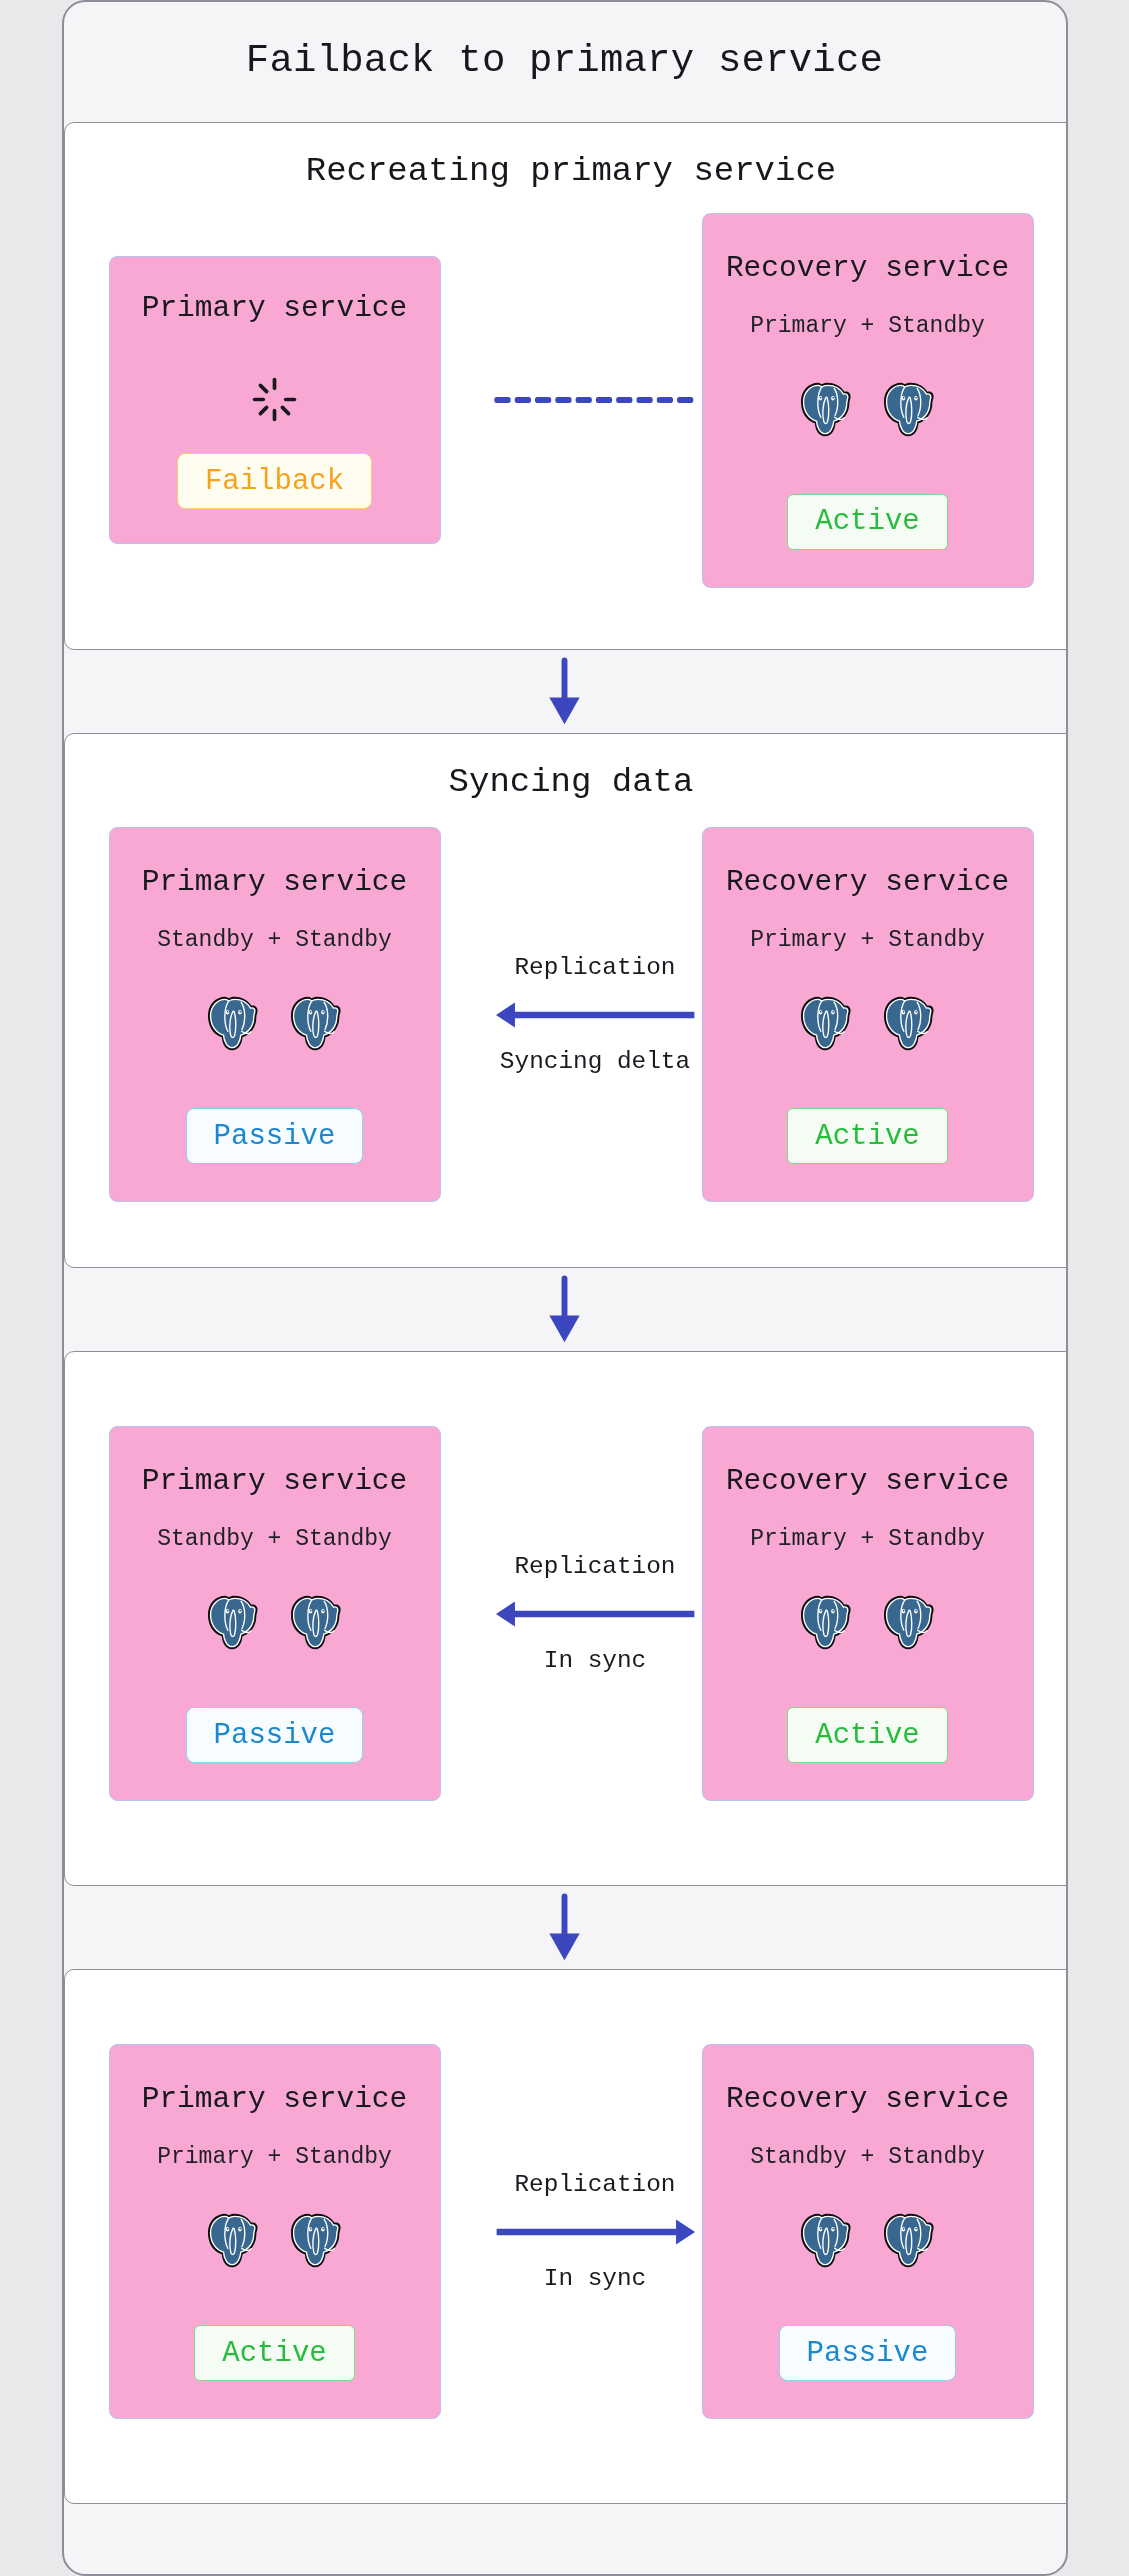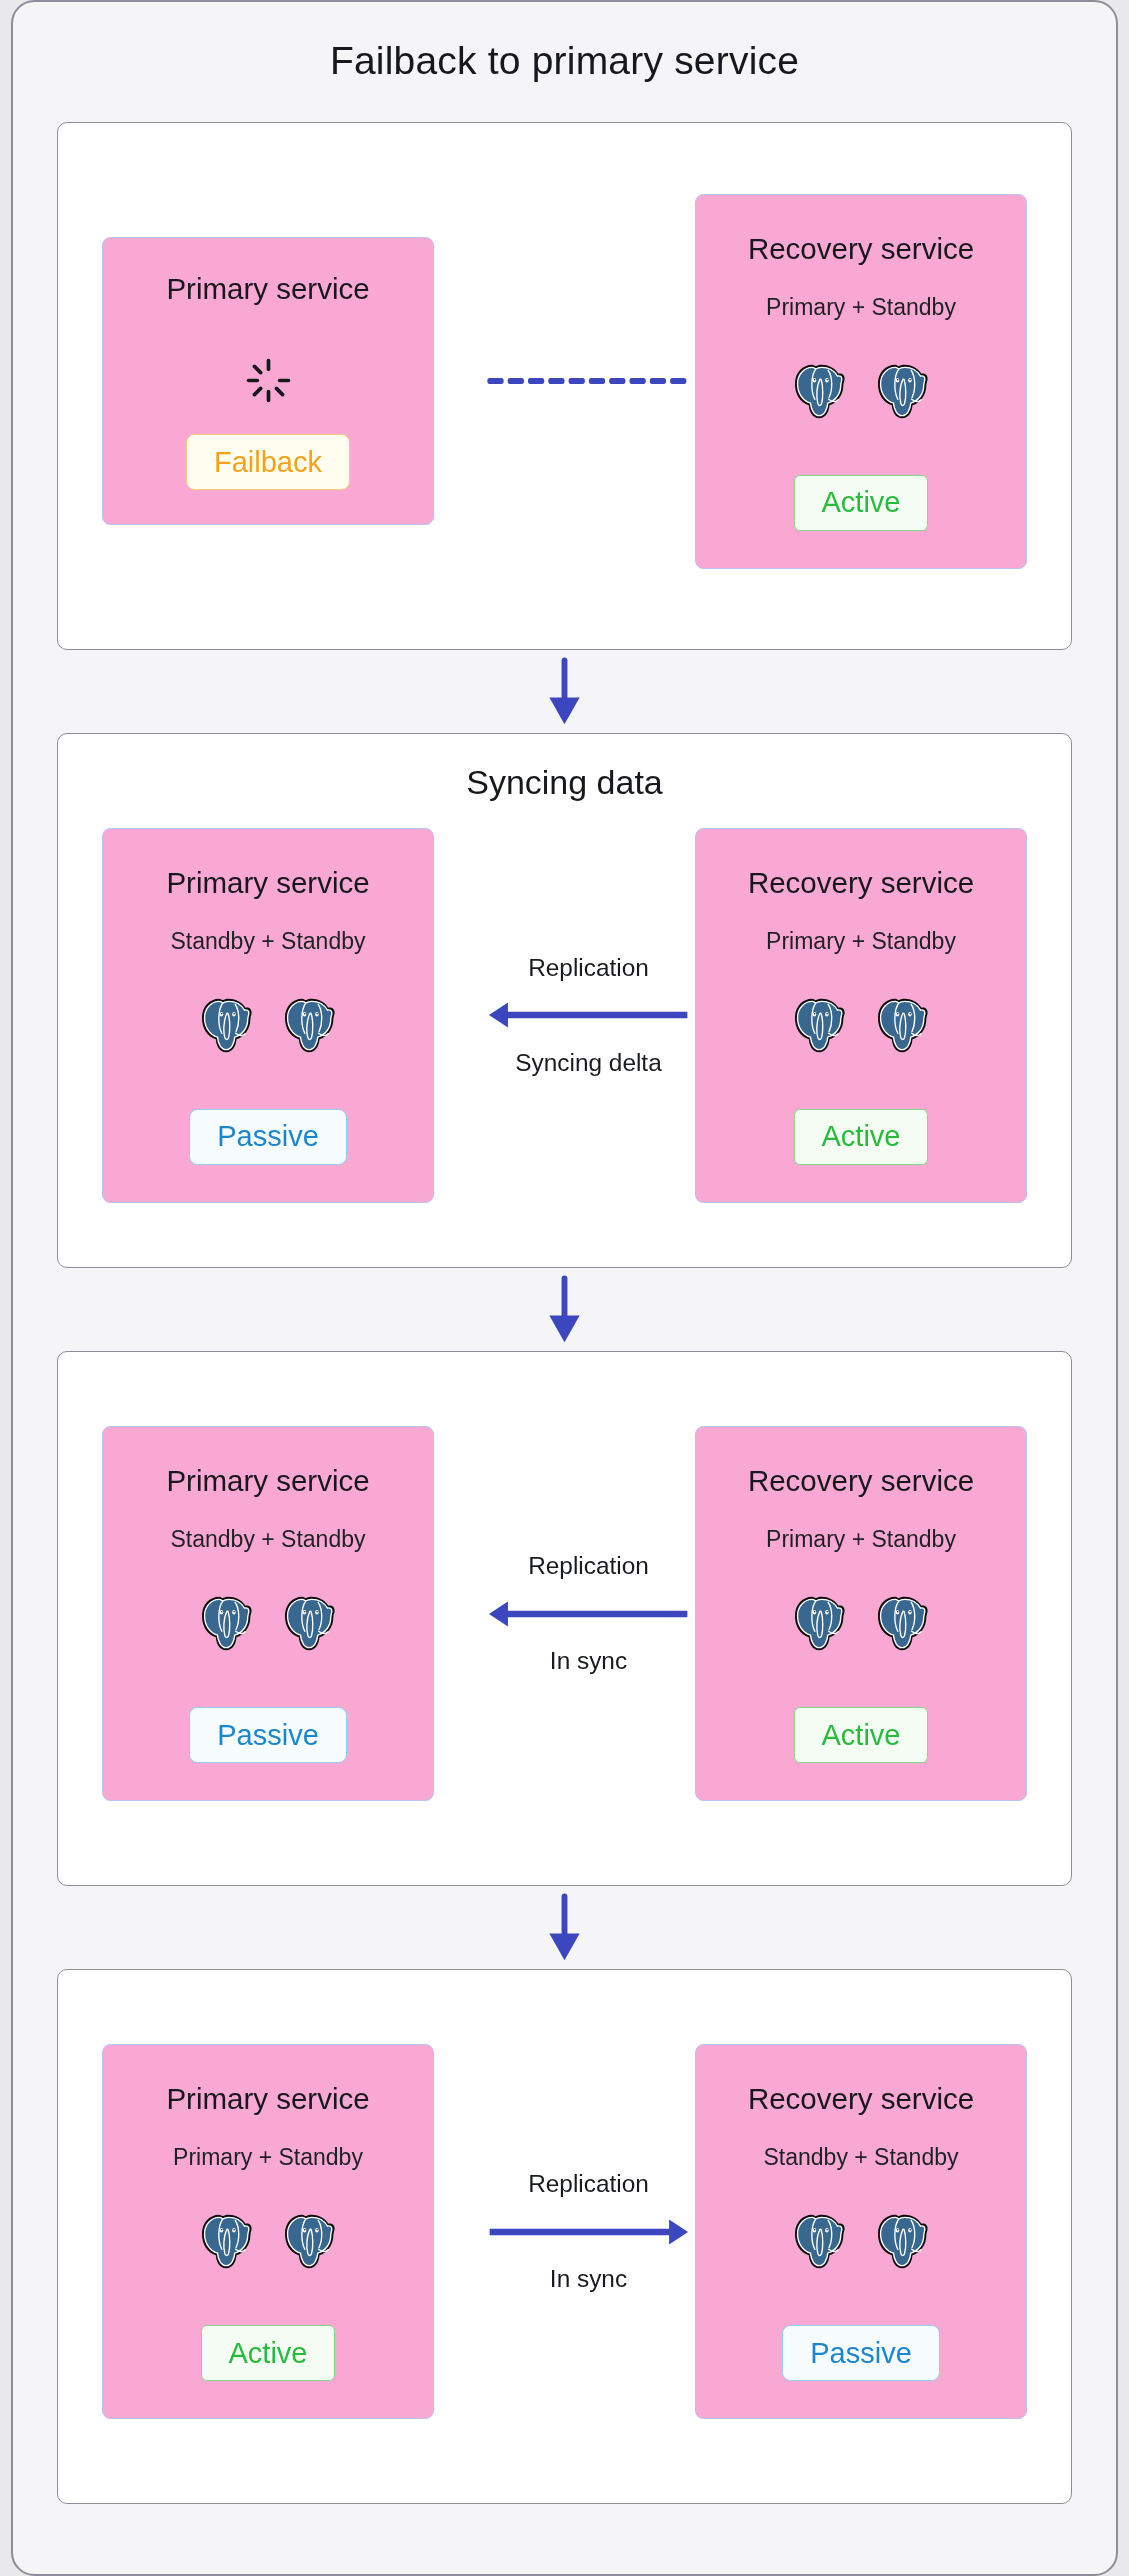--- a/index.html
+++ b/index.html
@@ -1,26 +1,27 @@
 <!DOCTYPE html>
 <html style="font-size:13.5px"><head>
 <meta charset="utf-8">
 <style>
   * { box-sizing: border-box; }
   html,body { margin:0; padding:0; background:#e9e9ec; }
   body { font-family: "Liberation Sans", "DejaVu Sans", sans-serif; }
 
   .canvas {
-    width:1107px; height:2576px;
+    width:1006px; height:2576px;
     background:#f5f5f7;
     border:2.5px solid #8e8e98;
     border-radius:23.6px;
     margin:0 auto;
     padding-top:34px;
     overflow:hidden;
+    font-family:Liberation Mono, monospace;
   }
 
   h1.page-title {
     margin:3.4px 0 39px;
     text-align:center;
     font-size:39px;
     font-weight:500;
     color:#16181d;
     letter-spacing:0.2px;
   }
@@ -141,20 +142,21 @@
       </g>
     </symbol>
   </defs>
 </svg>
 
 <div class="canvas">
 
   <h1 class="page-title">Failback to primary service</h1>
 
   <section class="panel panel--first">
+    <h2 class="stage-title">Recreating primary service</h2>
     <div class="panel-body">
 
       <div class="card card--short">
         <div class="card-title">Primary service</div>
         <svg class="spinner" viewBox="0 0 60 60" width="51" height="51">
             <use href="#spinner-sym"></use>
           </svg>
         <div class="badge badge--creating">Failback</div>
       </div>
 

